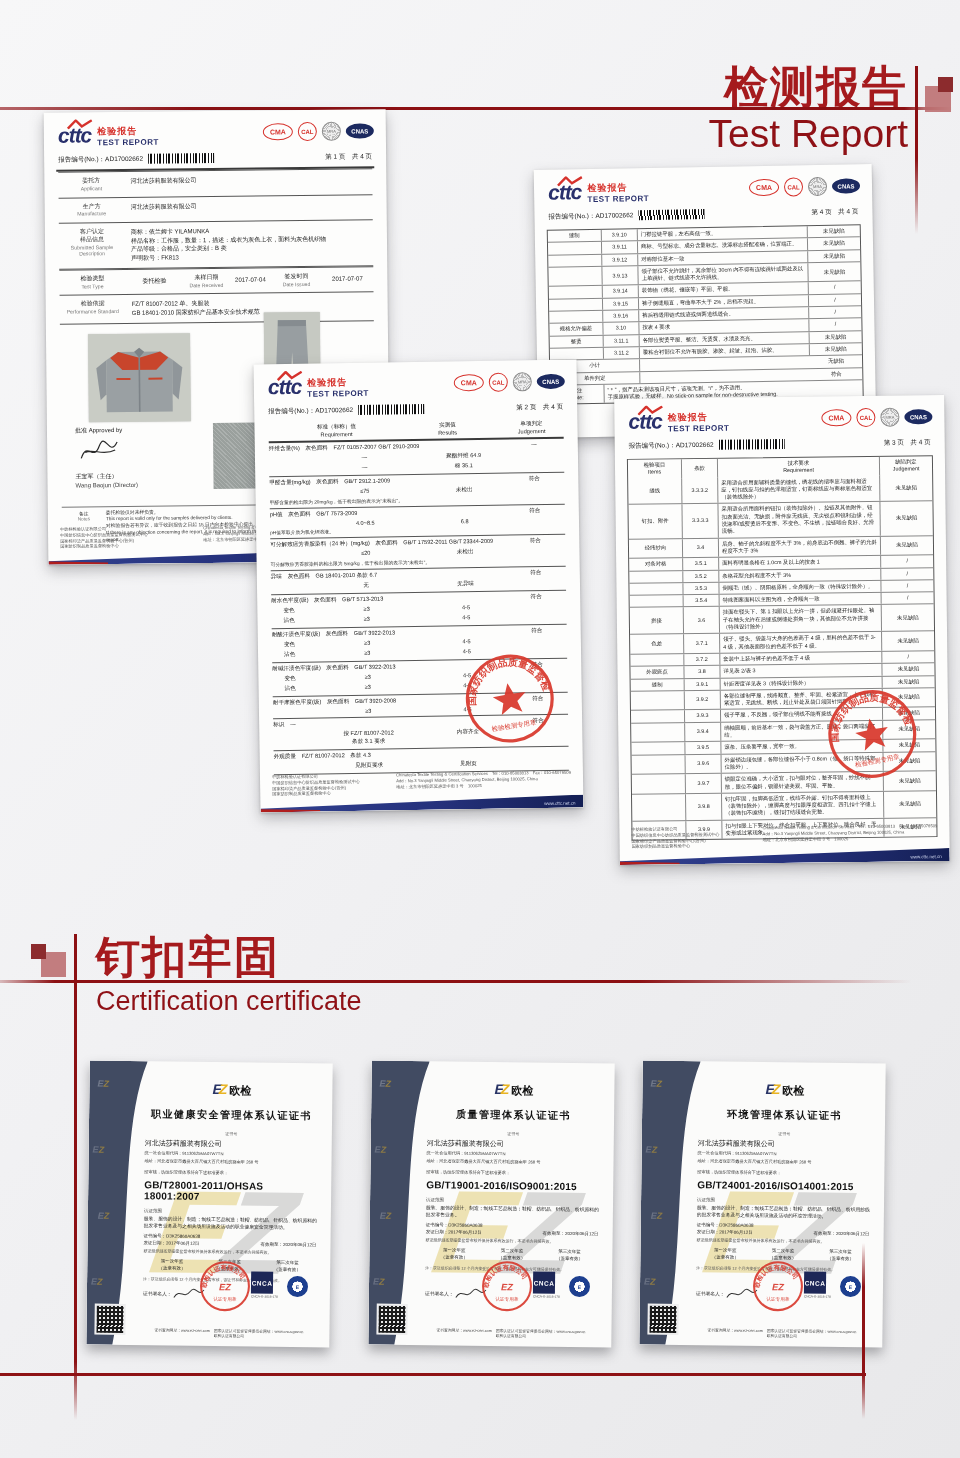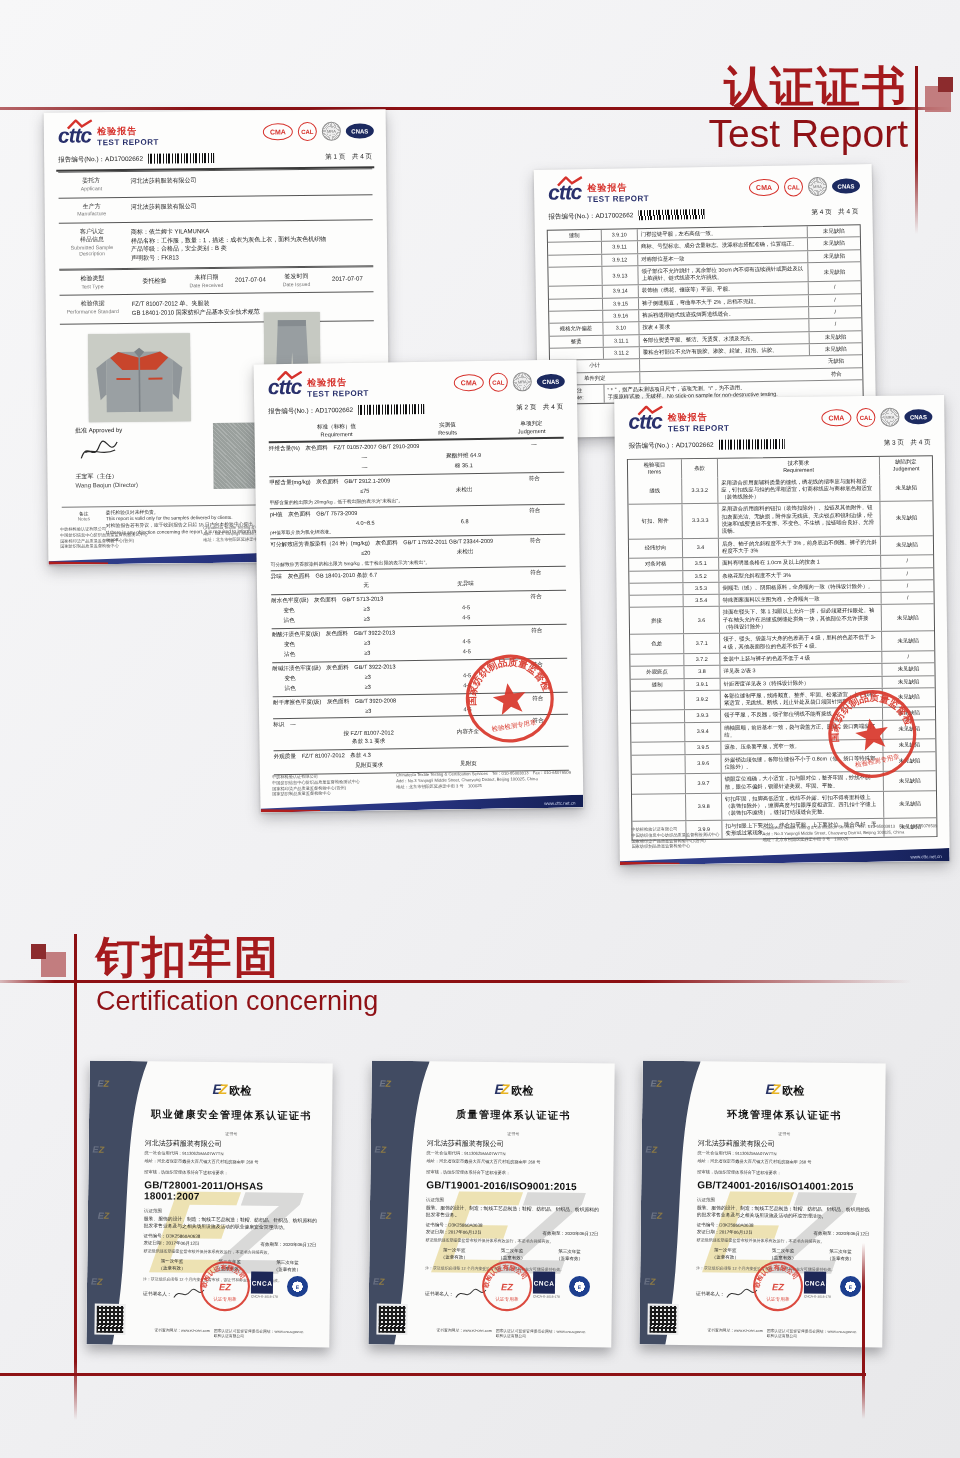--- a/index.html
+++ b/index.html
@@ -164,21 +164,21 @@
      background:radial-gradient(circle at 50% 50%,#fff 0 34%,#1d3f8f 35% 100%);display:flex;align-items:center;justify-content:center;}
   .c-round span{font-size:5px;font-weight:800;color:#1d3f8f;}
   .qr{position:absolute;left:10px;bottom:12px;width:27px;height:27px;z-index:3;background:
      repeating-linear-gradient(0deg,#1a1a1a 0 2px,transparent 2px 4px),
      repeating-linear-gradient(90deg,#1a1a1a 0 2px,#e8e8e8 2px 4px);outline:2px solid #eee;}
   .c-footer{position:absolute;left:46px;right:4px;bottom:6px;text-align:center;font-size:3.8px;color:#444;z-index:3;line-height:1.5;}
 </style>
 </head>
 <body>
 
-<div class="tr-title-cn">认证证书</div>
+<div class="tr-title-cn">检测报告</div>
 <div class="hline-top"></div>
 <div class="tr-title-en">Test Report</div>
 <div class="vline-top"></div>
 <div class="sq sq-light1"></div>
 <div class="sq sq-dark1"></div>
 
 <div class="doc" id="p1">
   <div class="rpt-head">
     <div class="cttc-logo">
       <span class="cttc-word">cttc</span>
@@ -828,21 +828,21 @@
       </div>
     <div class="f-red"></div>
   </div>
 </div>
 
 <div class="sq sq-light2"></div>
 <div class="sq sq-dark2"></div>
 <div class="vline-cert"></div>
 <div class="cert-title-cn">钉扣牢固</div>
 <div class="hline-cert"></div>
-<div class="cert-title-en">Certification concerning</div>
+<div class="cert-title-en">Certification certificate</div>
 
 <div class="certs">
 
 <div class="cert">
     <svg class="cert-band" width="58" height="284" viewBox="0 0 58 284">
       <path d="M0,0 L58,0 C30,72 46,180 26,284 L0,284 Z" fill="#414b62"></path>
       <g font-size="9" font-weight="900" font-style="italic">
         <text x="8" y="26" fill="rgba(255,255,255,.25)">E<tspan fill="rgba(232,180,36,.5)">Z</tspan></text>
         <text x="4" y="92" fill="rgba(255,255,255,.2)">E<tspan fill="rgba(232,180,36,.45)">Z</tspan></text>
         <text x="10" y="158" fill="rgba(255,255,255,.22)">E<tspan fill="rgba(232,180,36,.45)">Z</tspan></text>

